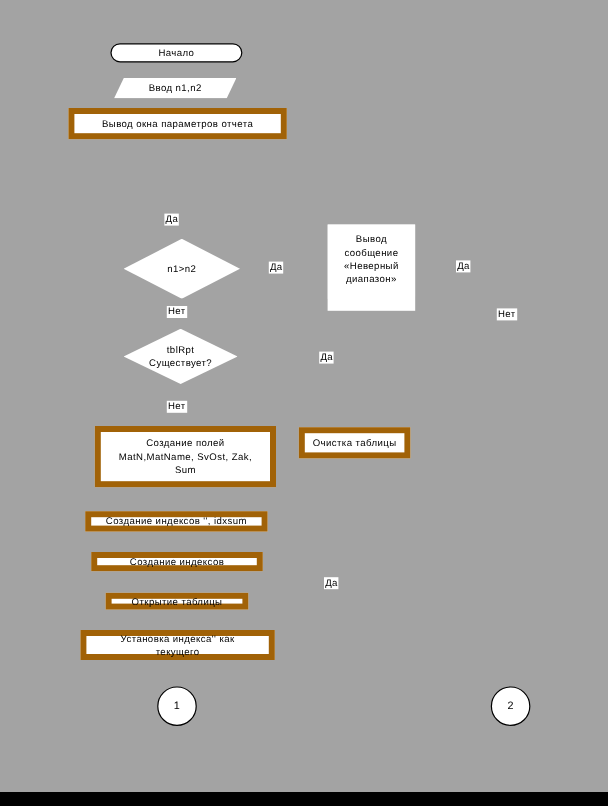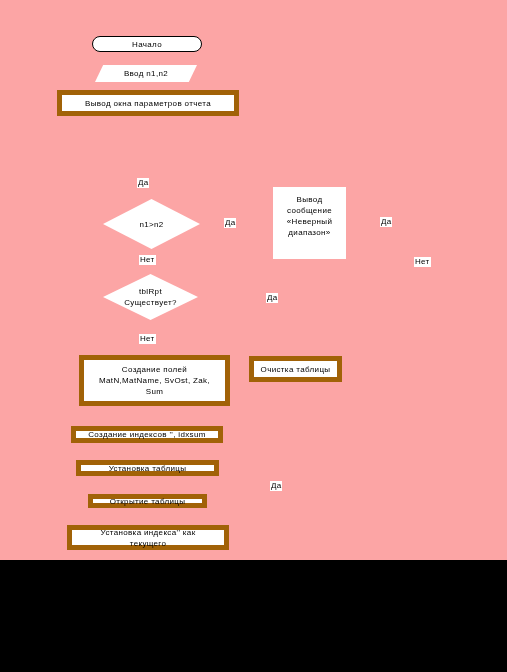--- a/index.html
+++ b/index.html
@@ -3,22 +3,22 @@
 <meta charset="utf-8">
 <style>
   html, body {
     margin: 0;
     padding: 0;
     background: #000000;
   }
   #canvas {
     position: relative;
     width: 507px;
-    height: 560px;
-    background: #fca5a5;
+    height: 660px;
+    background: #a3a3a3;
     overflow: hidden;
     font-family: "Liberation Sans", sans-serif;
   }
   .node {
     position: absolute;
     box-sizing: border-box;
     display: flex;
     align-items: center;
     justify-content: center;
     text-align: center;
@@ -103,21 +103,21 @@
 сообщение
 «Неверный
 диапазон»</div></div>
     <div class="node diamond" style="left: 103px; top: 274px; width: 95px; height: 46px;"><div class="dshape"></div><div class="dtext">tblRpt
 Существует?</div></div>
     <div class="node process" style="left: 79px; top: 355px; width: 151px; height: 51px;"><span>Создание полей
 MatN,MatName, SvOst, Zak,
 Sum</span></div>
     <div class="node process" style="left: 249px; top: 356px; width: 93px; height: 26px; justify-content: center;"><span>Очистка таблицы</span></div>
     <div class="node process" style="left: 71px; top: 426px; width: 152px; height: 17px;"><span>Создание индексов '', idxsum</span></div>
-    <div class="node process" style="left: 76px; top: 460px; width: 143px; height: 16px;"><span>Установка таблицы</span></div>
+    <div class="node process" style="left: 76px; top: 460px; width: 143px; height: 16px;"><span>Создание индексов</span></div>
     <div class="node process" style="left: 88px; top: 494px; width: 119px; height: 14px;"><span>Открытие таблицы</span></div>
     <div class="node process" style="left: 67px; top: 525px; width: 162px; height: 25px;"><span>Установка индекса'' как
 текущего</span></div>
     <div class="node connector" style="left: 131px; top: 572px; width: 33px; height: 33px;"><span>1</span></div>
     <div class="node connector" style="left: 409px; top: 572px; width: 33px; height: 33px;"><span>2</span></div>
     <div class="edge-label" style="left: 137px; top: 178px;">Да</div>
     <div class="edge-label" style="left: 224px; top: 218px;">Да</div>
     <div class="edge-label" style="left: 380px; top: 217px;">Да</div>
     <div class="edge-label" style="left: 139px; top: 255px;">Нет</div>
     <div class="edge-label" style="left: 414px; top: 257px;">Нет</div>

